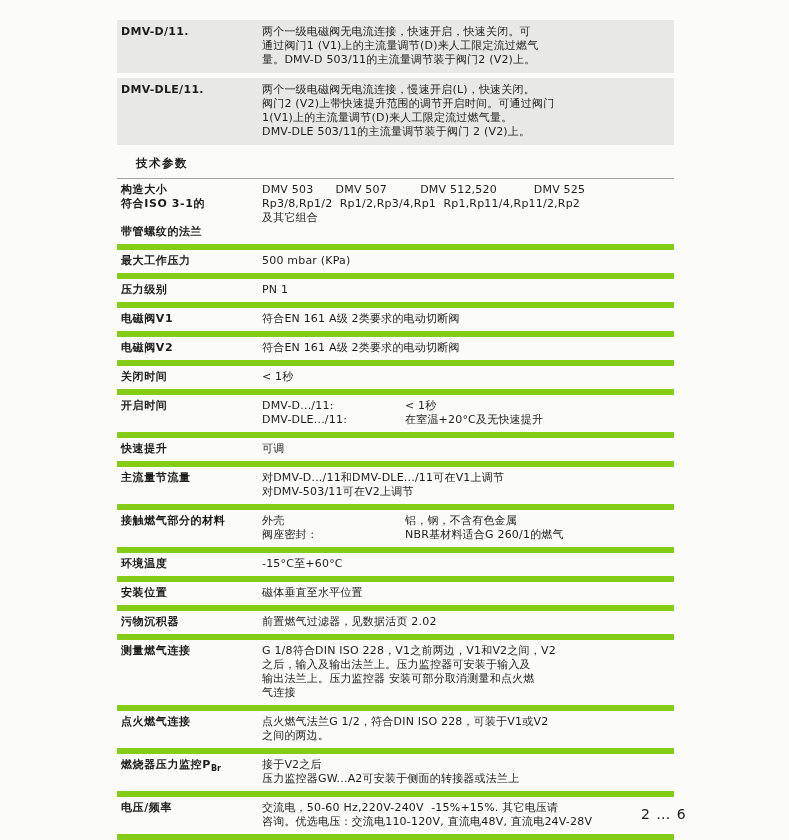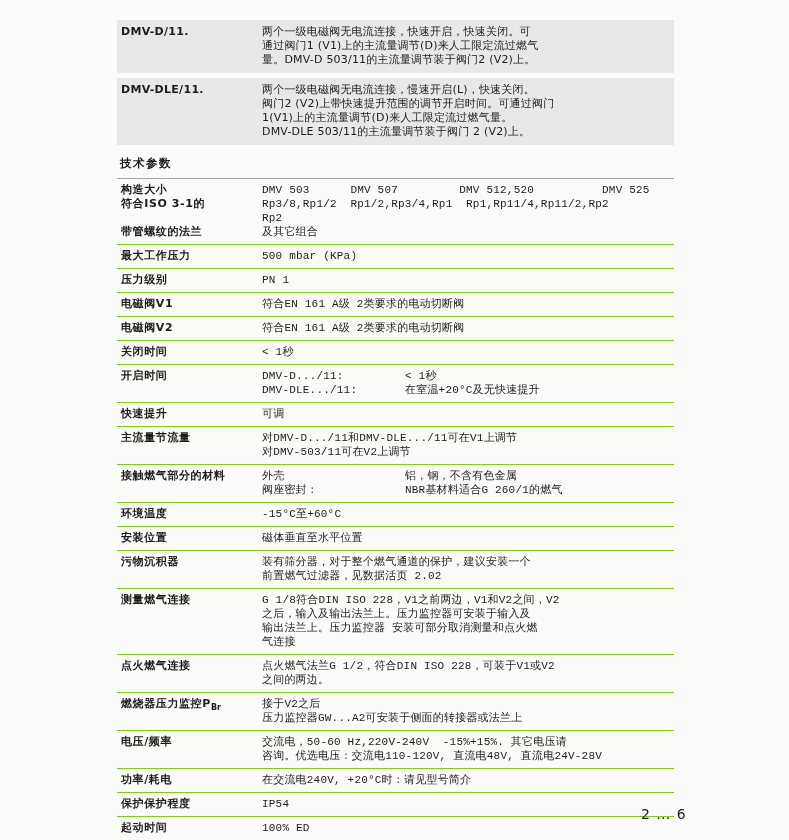--- a/index.html
+++ b/index.html
@@ -37,51 +37,51 @@
   }
   .intro-text {
     flex: 1;
     letter-spacing: 0.2px;
   }
   
   .section-title {
     font-weight: bold;
     font-size: 11.5px;
     letter-spacing: 1.5px;
-    margin: 11px 0 7px 3px;
+    margin: 11px 0 7px 19px;
   }
   
   .spec-table {
     border-top: 1px solid #a3a3a3;
   }
   .spec-row {
     display: flex;
     padding: 4px 0 5px 4px;
-    border-bottom: 1px solid #84cc16;
+    border-bottom: 6px solid #84cc16;
     font-size: 11px;
     line-height: 14px;
   }
   .spec-row:last-child {
     border-bottom: none;
   }
   .spec-label {
     flex: 0 0 141px;
     font-weight: bold;
     letter-spacing: 0.6px;
   }
   .spec-label sub {
     font-size: 8px;
     letter-spacing: 0;
   }
   .spec-value {
     flex: 1;
     white-space: pre-wrap;
     letter-spacing: 0.2px;
   }
-  .value-line { min-height: 14px; font-family: Liberation Mono, monospace; }
+  .value-line { min-height: 14px; }
   .vcol1 {
     display: inline-block;
     width: 143px;
     vertical-align: top;
     white-space: pre-wrap;
   }
   .footer-page {
     position: absolute;
     top: 806px;
     left: 641px;
@@ -117,21 +117,21 @@
   <div class="section-title">技术参数</div>
 
   <div id="spec" class="spec-table">
       <div class="spec-row">
         <div class="spec-label">
           <div>构造大小</div>
           <div>符合ISO 3-1的</div>
           <div>&nbsp;</div>
           <div>带管螺纹的法兰</div>
         </div>
-        <div class="spec-value"><div class="value-line">DMV 503      DMV 507         DMV 512,520          DMV 525</div><div class="value-line">Rp3/8,Rp1/2  Rp1/2,Rp3/4,Rp1  Rp1,Rp11/4,Rp11/2,Rp2</div><div class="value-line">Rp2</div><div class="value-line">及其它组合</div></div>
+        <div class="spec-value"><div class="value-line">DMV 503      DMV 507         DMV 512,520          DMV 525</div><div class="value-line">Rp3/8,Rp1/2  Rp1/2,Rp3/4,Rp1  Rp1,Rp11/4,Rp11/2,Rp2</div><div class="value-line">及其它组合</div></div>
       </div>
       <div class="spec-row">
         <div class="spec-label">
           <div>最大工作压力</div>
         </div>
         <div class="spec-value"><div class="value-line">500 mbar (KPa)</div></div>
       </div>
       <div class="spec-row">
         <div class="spec-label">
           <div>压力级别</div>
@@ -189,21 +189,21 @@
       <div class="spec-row">
         <div class="spec-label">
           <div>安装位置</div>
         </div>
         <div class="spec-value"><div class="value-line">磁体垂直至水平位置</div></div>
       </div>
       <div class="spec-row">
         <div class="spec-label">
           <div>污物沉积器</div>
         </div>
-        <div class="spec-value"><div class="value-line">装有筛分器，对于整个燃气通道的保护，建议安装一个</div><div class="value-line">前置燃气过滤器，见数据活页 2.02</div></div>
+        <div class="spec-value"><div class="value-line">前置燃气过滤器，见数据活页 2.02</div></div>
       </div>
       <div class="spec-row">
         <div class="spec-label">
           <div>测量燃气连接</div>
         </div>
         <div class="spec-value"><div class="value-line">G 1/8符合DIN ISO 228，V1之前两边，V1和V2之间，V2</div><div class="value-line">之后，输入及输出法兰上。压力监控器可安装于输入及</div><div class="value-line">输出法兰上。压力监控器 安装可部分取消测量和点火燃</div><div class="value-line">气连接</div></div>
       </div>
       <div class="spec-row">
         <div class="spec-label">
           <div>点火燃气连接</div>

